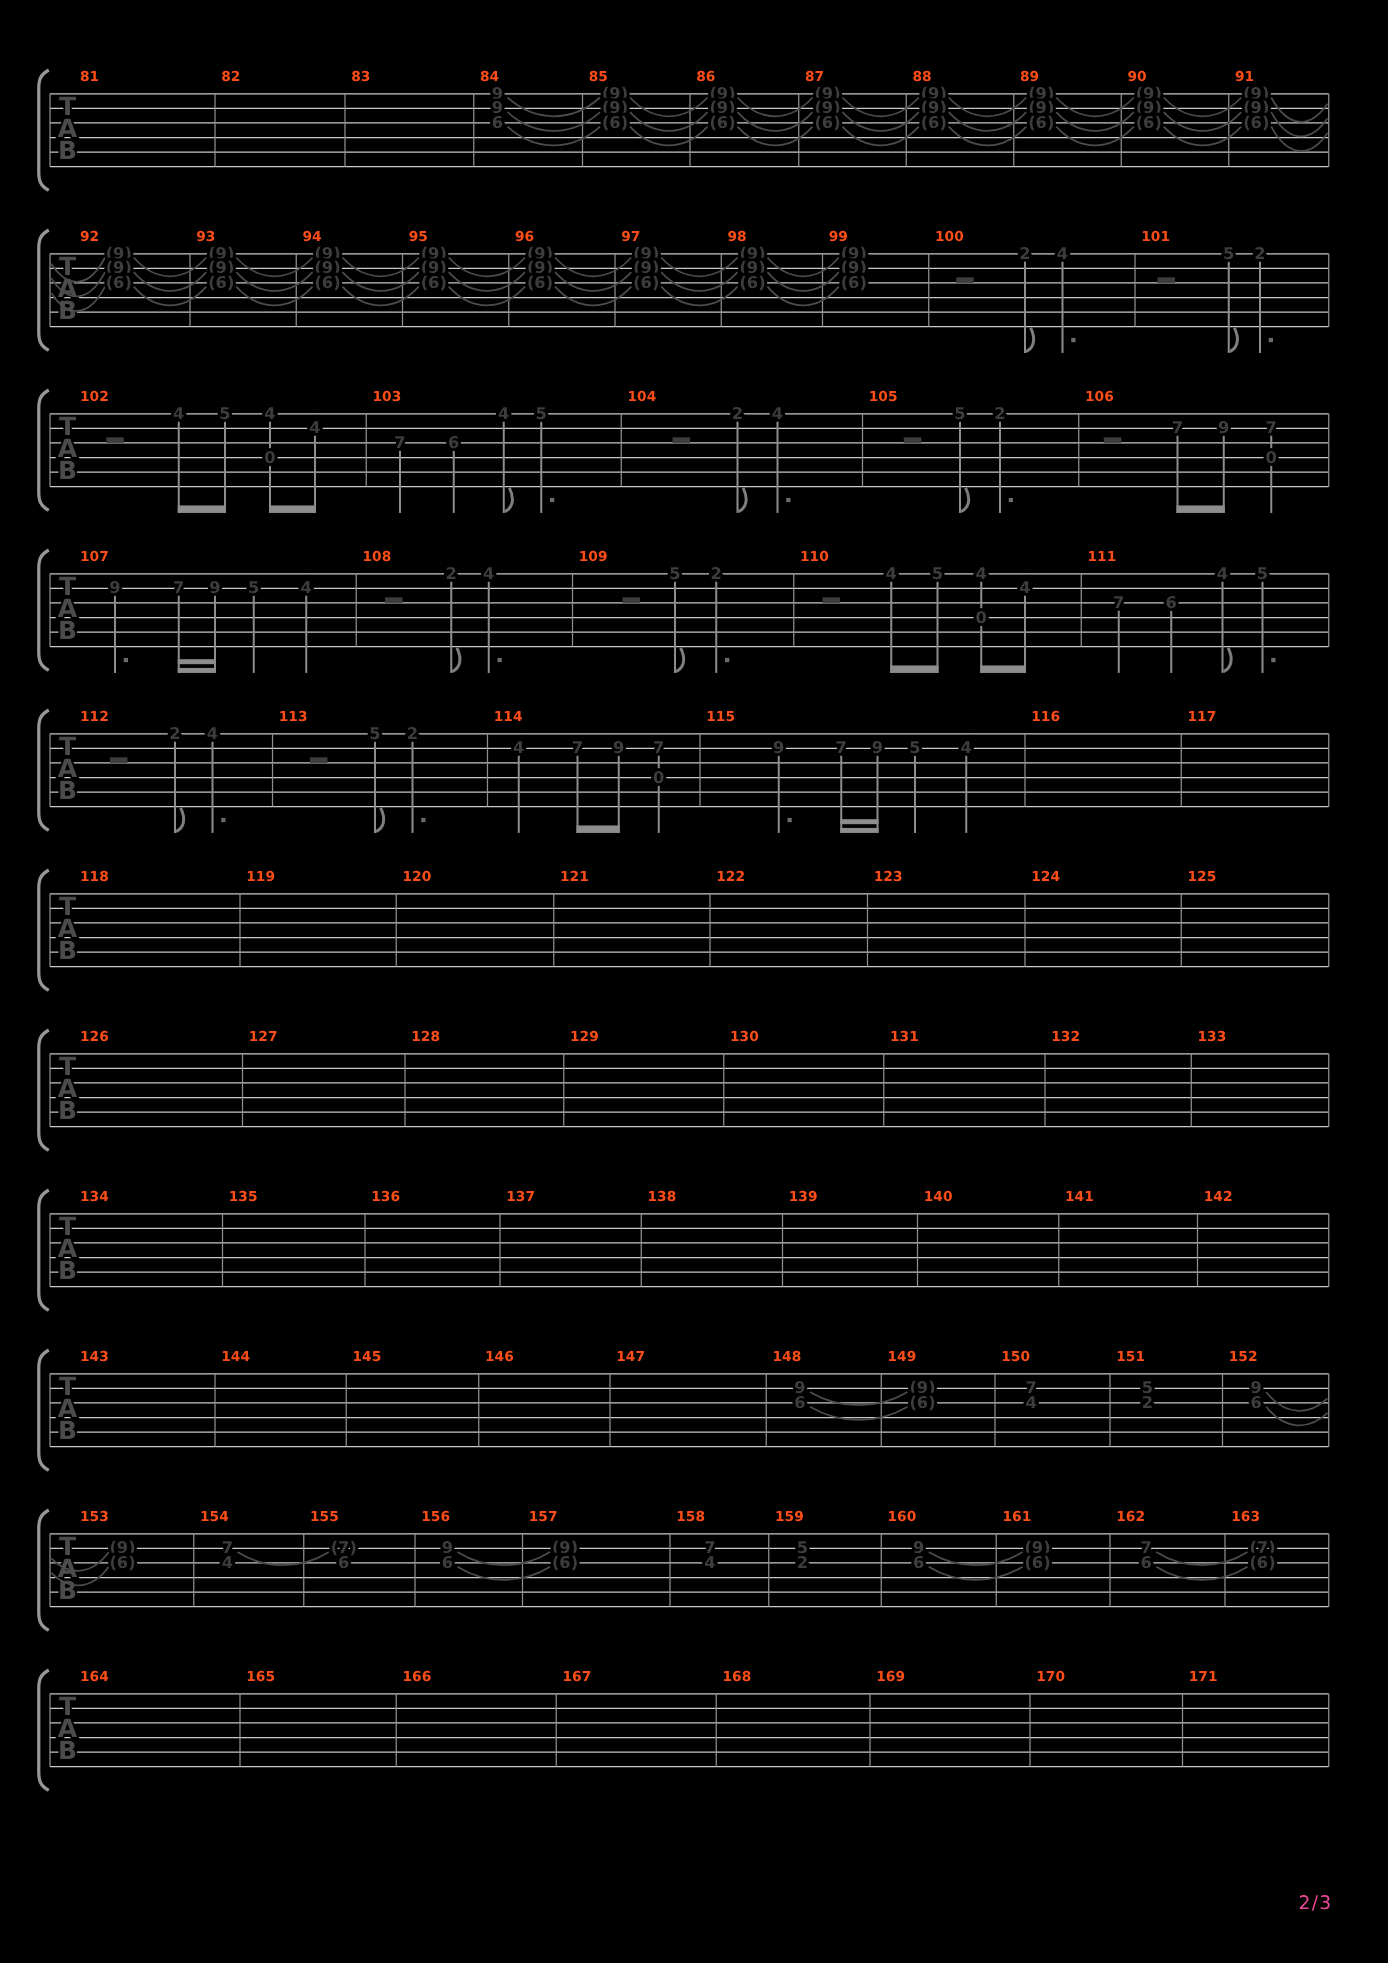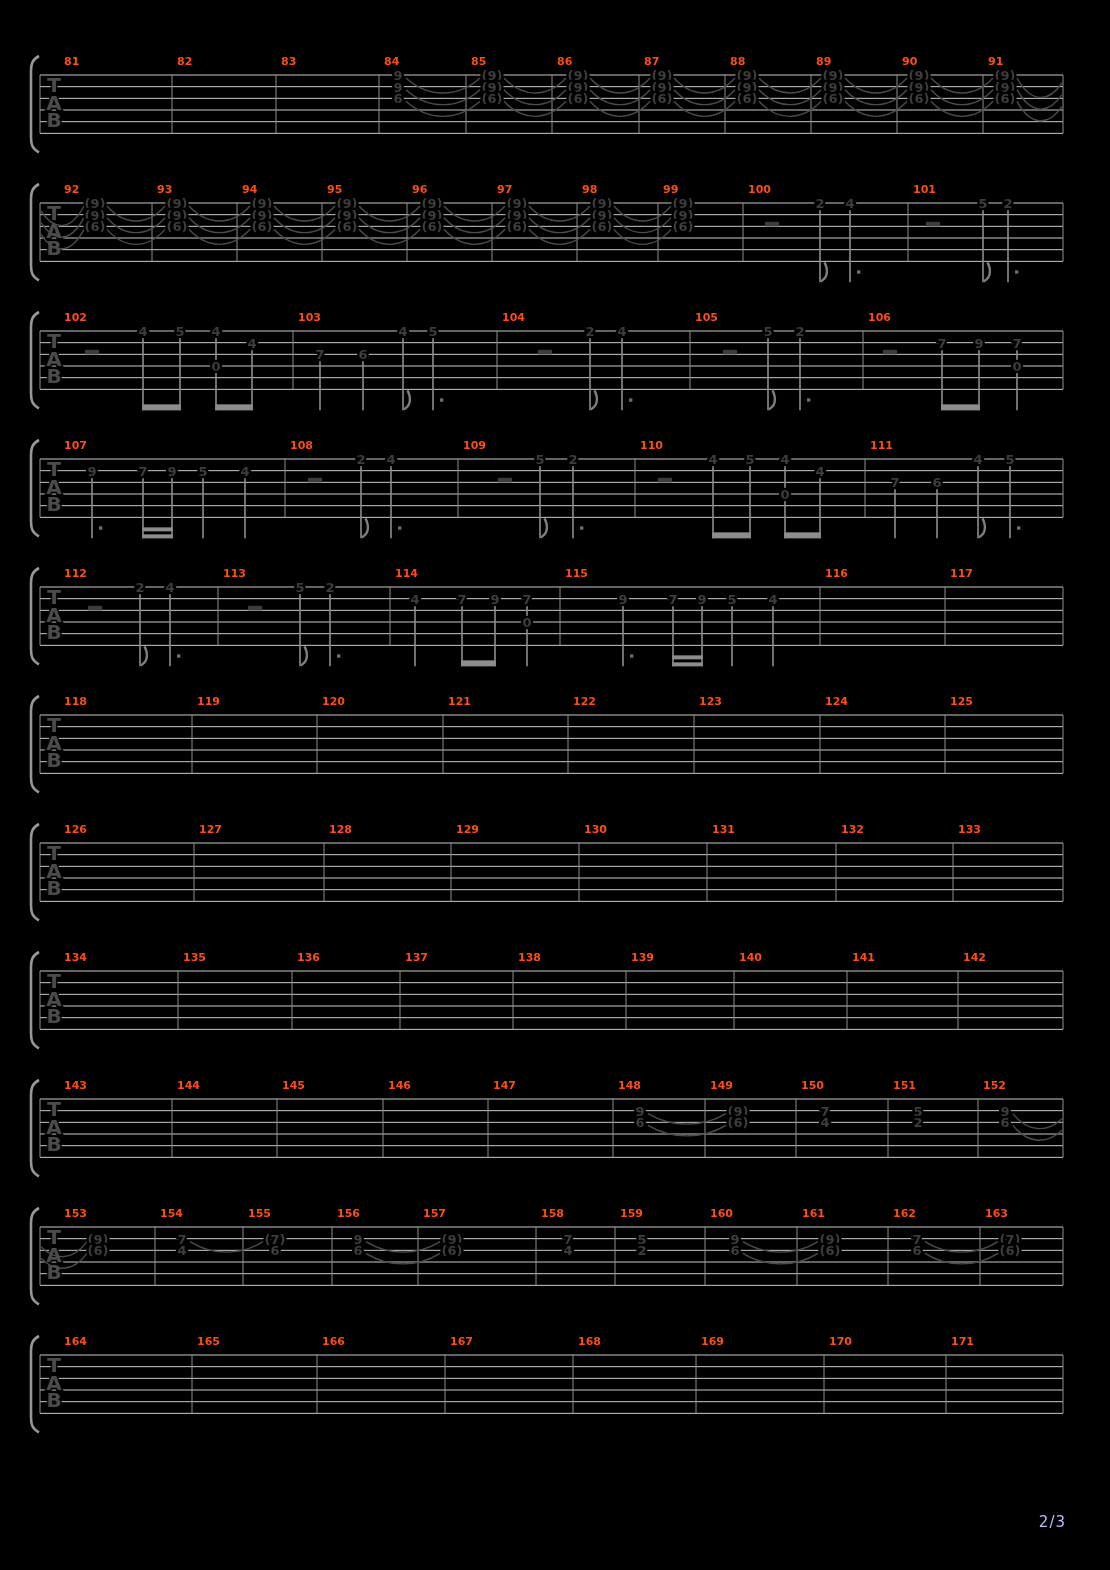--- a/index.html
+++ b/index.html
@@ -822,14 +822,14 @@
           <line x1="824" y1="1355" x2="824" y2="1413.35" stroke="#8f8f8f" stroke-width="1"></line>
           <text x="829" y="1345" font-size="11" font-weight="bold" fill="#fb4d18">170</text>
         </g>
         <g>
           <line x1="946" y1="1355" x2="946" y2="1413.35" stroke="#8f8f8f" stroke-width="1"></line>
           <line x1="1063" y1="1355" x2="1063" y2="1413.35" stroke="#8f8f8f" stroke-width="1"></line>
           <text x="951" y="1345" font-size="11" font-weight="bold" fill="#fb4d18">171</text>
         </g>
       </g>
     </svg>
-  <div id="footer" style="color: #c4b5fd;">2/3</div>
+  <div id="footer" style="color: #ec4899;">2/3</div>
 </div>
 
 </body></html>

